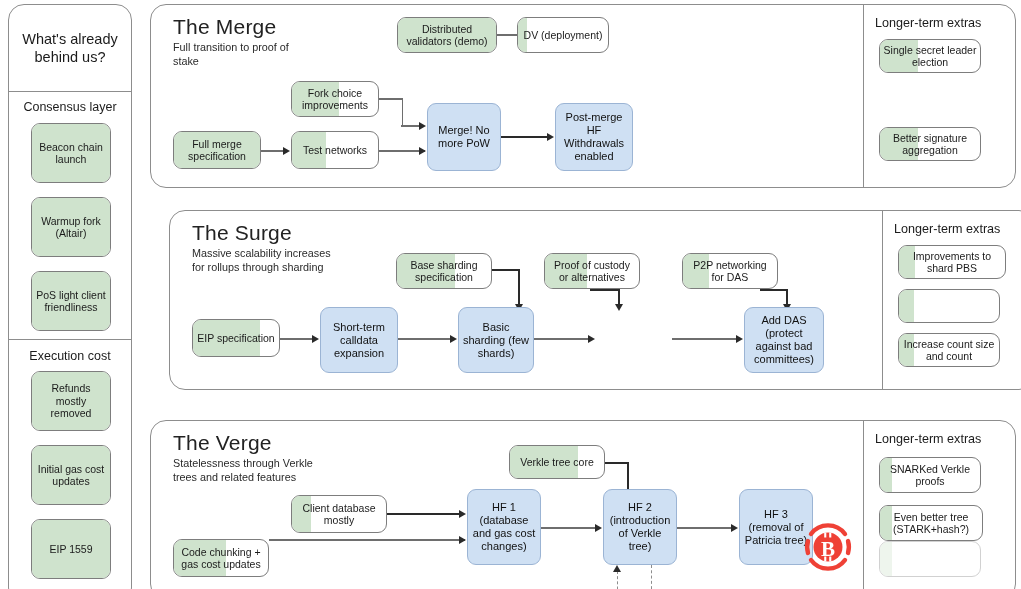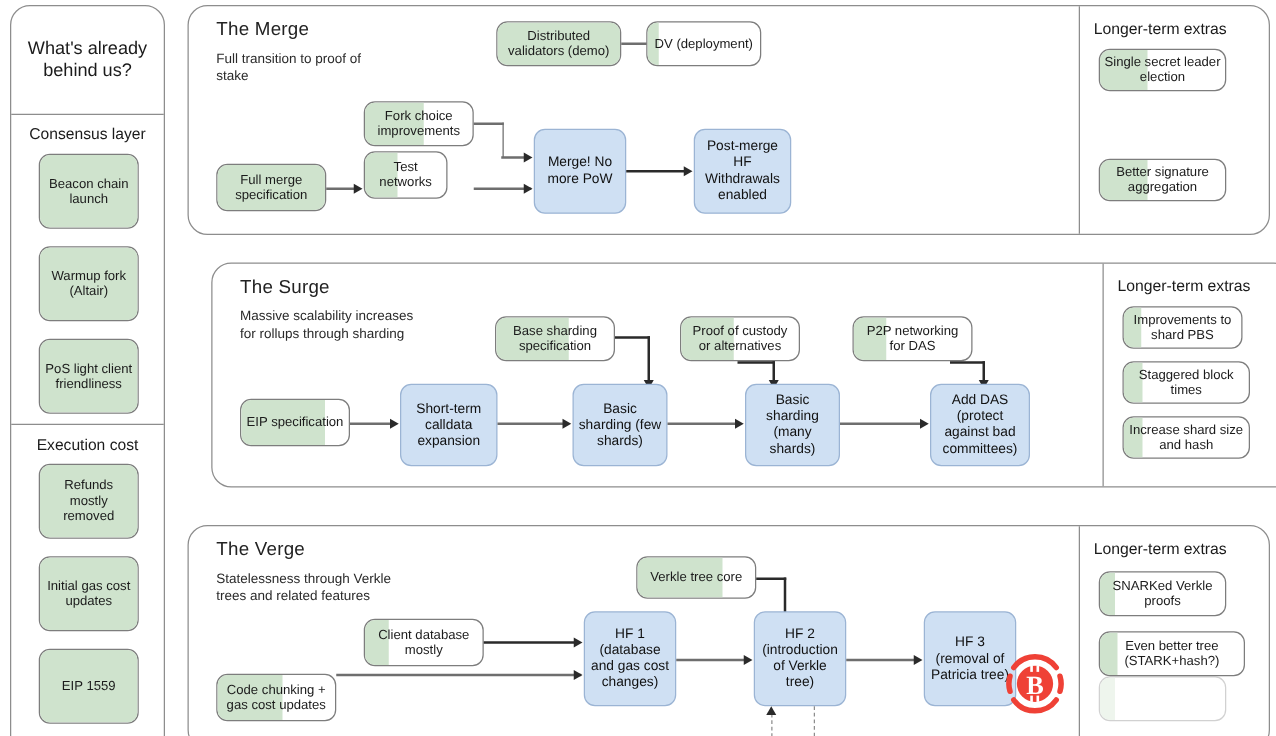--- a/index.html
+++ b/index.html
@@ -39,21 +39,21 @@
     position:absolute;left:0;top:0;bottom:0;background:#cfe3cd;
   }
   .node .txt{position:relative;z-index:2;padding:0 3px;line-height:12.5px;font-size:10.5px;}
 
   .node.blue{background:#cfe0f3;border-color:#9bb4d4;}
   .node.blue .txt{color:#111;}
   .node.big .txt{font-size:11px;line-height:13px;}
 
   
   .section{position:absolute;}
-  .sec-title{position:absolute;font-size:15px;color:#222;letter-spacing:.2px;}
+  .sec-title{position:absolute;font-size:21px;color:#222;letter-spacing:.2px;}
   .sec-sub{position:absolute;font-size:10.8px;line-height:13.5px;color:#2a2a2a;}
   .vrule{position:absolute;width:0;border-left:1.3px solid #8d8d8d;}
   .extras-title{position:absolute;font-size:12.6px;color:#1b1b1b;}
 
   
   .ln{position:absolute;background:#6e6e6e;}
   .ln.h{height:1.6px;}
   .ln.v{width:1.6px;}
   .ln.dark{background:#2a2a2a;height:2.1px;}
   .ln.darkv{background:#2a2a2a;width:2.1px;}
@@ -150,21 +150,21 @@
     <div class="ln h" style="left:250px;top:120px;width:22px"></div>
     <div class="arrow" style="left:268px;top:116.5px"></div>
 
     <div class="node" style="left:22px;top:126px;width:88px;height:38px">
       <div class="fill" style="width:100%"></div>
       <div class="txt">Full merge specification</div>
     </div>
     <div class="ln h" style="left:110px;top:145px;width:26px"></div>
     <div class="arrow" style="left:132px;top:141.5px"></div>
 
-    <div class="node" style="left:140px;top:116px;width:67px;height:38px">
+    <div class="node" style="left:140px;top:126px;width:88px;height:38px">
       <div class="fill" style="width:40%"></div>
       <div class="txt">Test networks</div>
     </div>
     <div class="ln h" style="left:228px;top:145px;width:46px"></div>
     <div class="arrow" style="left:268px;top:141.5px"></div>
 
     <div class="node blue big" style="left:276px;top:98px;width:74px;height:68px">
       <div class="txt">Merge! No more PoW</div>
     </div>
     <div class="ln h dark" style="left:350px;top:131px;width:50px"></div>
@@ -174,31 +174,30 @@
       <div class="txt">Post-merge HF Withdrawals enabled</div>
     </div>
   </div>
 
   <div class="panel section" id="sec-surge" style="left:150px;top:210px;width:866px;height:180px;margin-left:19px;">
     <div class="sec-title" style="left:22px;top:10px">The Surge</div>
     <div class="sec-sub" style="left:22px;top:36px;width:140px">Massive scalability increases for rollups through sharding</div>
     <div class="vrule" style="left:712px;top:0;height:100%"></div>
     <div class="extras-title" style="left:724px;top:11px">Longer-term extras</div>
 
-    <div class="node" style="left:728px;top:34px;width:96px;height:34px">
+    <div class="node" style="left:728px;top:34px;width:108px;height:34px">
       <div class="fill" style="width:15%"></div>
       <div class="txt">Improvements to shard PBS</div>
     </div>
     <div class="node" style="left:728px;top:78px;width:102px;height:34px">
       <div class="fill" style="width:15%"></div>
-      <div class="txt">Staggered block times</div>
     </div>
     <div class="node" style="left:728px;top:122px;width:102px;height:34px">
       <div class="fill" style="width:15%"></div>
-      <div class="txt">Increase shard size and hash</div>
+      <div class="txt">Increase count size and count</div>
     </div>
 
     <div class="node" style="left:226px;top:42px;width:96px;height:36px">
       <div class="fill" style="width:62%"></div>
       <div class="txt">Base sharding specification</div>
     </div>
     <div class="ln h dark" style="left:322px;top:58px;width:28px"></div>
     <div class="ln darkv" style="left:348px;top:58px;height:38px"></div>
     <div class="arrow down" style="left:344.5px;top:93px"></div>
 
@@ -230,42 +229,39 @@
     </div>
     <div class="ln h" style="left:228px;top:127px;width:56px"></div>
     <div class="arrow" style="left:280px;top:123.5px"></div>
 
     <div class="node blue big" style="left:288px;top:96px;width:76px;height:66px">
       <div class="txt">Basic sharding (few shards)</div>
     </div>
     <div class="ln h" style="left:364px;top:127px;width:58px"></div>
     <div class="arrow" style="left:418px;top:123.5px"></div>
 
-    <div class="node blue big" style="left:426px;top:96px;width:76px;height:66px">
-      <div class="txt">Basic sharding (many shards)</div>
-    </div>
     <div class="ln h" style="left:502px;top:127px;width:68px"></div>
     <div class="arrow" style="left:566px;top:123.5px"></div>
 
     <div class="node blue big" style="left:574px;top:96px;width:80px;height:66px">
       <div class="txt">Add DAS (protect against bad committees)</div>
     </div>
   </div>
 
   <div class="panel section" id="sec-verge" style="left:150px;top:420px;width:866px;height:180px;">
     <div class="sec-title" style="left:22px;top:10px">The Verge</div>
     <div class="sec-sub" style="left:22px;top:36px;width:145px">Statelessness through Verkle trees and related features</div>
     <div class="vrule" style="left:712px;top:0;height:100%"></div>
     <div class="extras-title" style="left:724px;top:11px">Longer-term extras</div>
 
     <div class="node" style="left:728px;top:36px;width:102px;height:36px">
       <div class="fill" style="width:12%"></div>
       <div class="txt">SNARKed Verkle proofs</div>
     </div>
-    <div class="node" style="left:728px;top:84px;width:117px;height:36px">
+    <div class="node" style="left:728px;top:84px;width:104px;height:36px">
       <div class="fill" style="width:12%"></div>
       <div class="txt">Even better tree (STARK+hash?)</div>
     </div>
     <div class="node" style="left:728px;top:120px;width:102px;height:36px;opacity:.35">
       <div class="fill" style="width:12%"></div>
       <div class="txt"></div>
     </div>
 
     <div class="node" style="left:358px;top:24px;width:96px;height:34px">
       <div class="fill" style="width:72%"></div>

